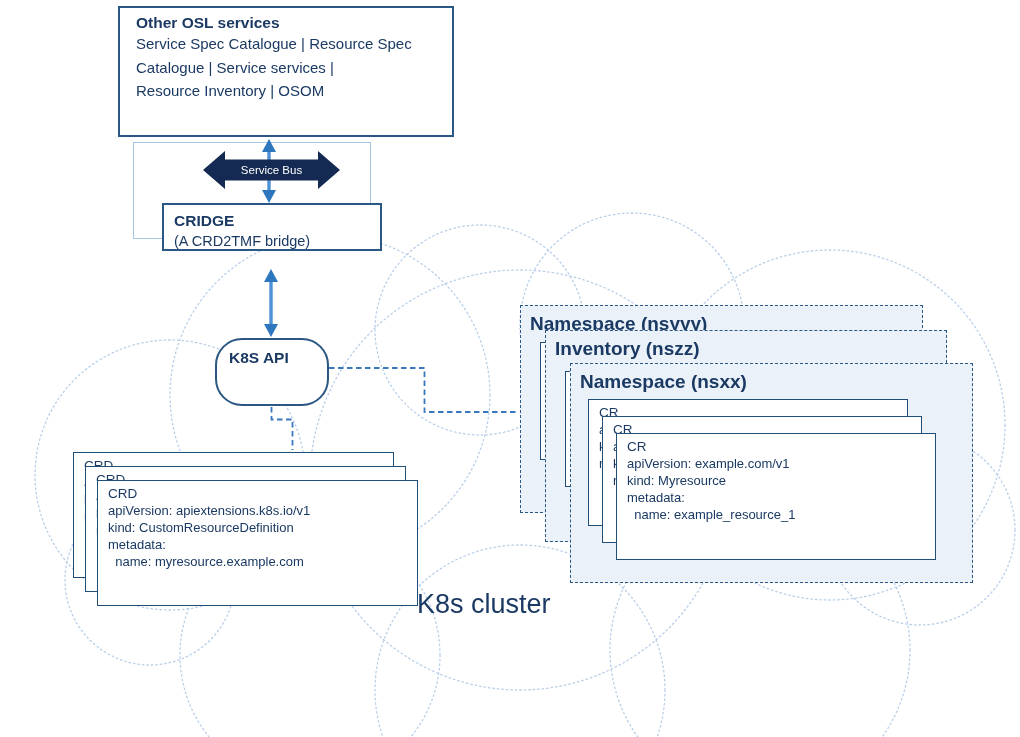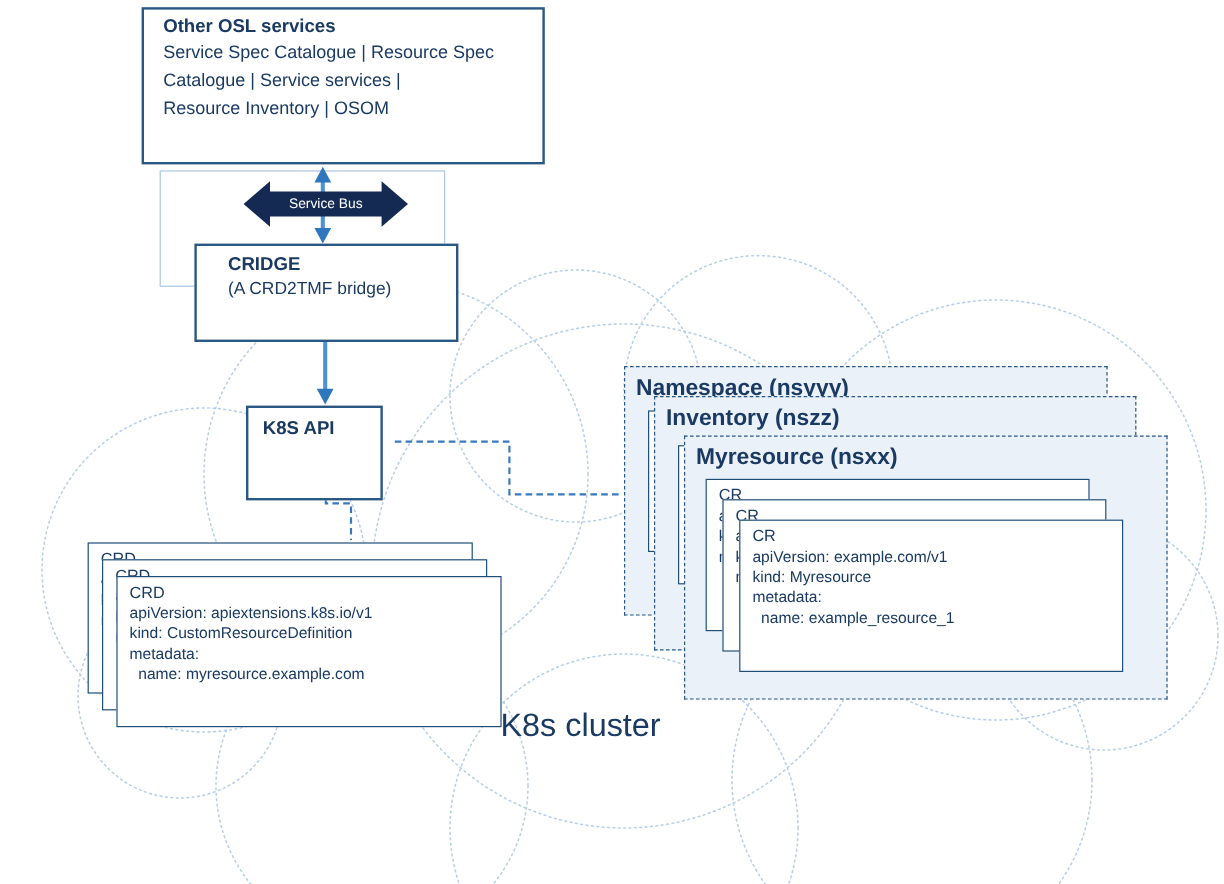--- a/index.html
+++ b/index.html
@@ -17,24 +17,24 @@
   .arrow-shaft{stroke:var(--arrow-shaft);stroke-width:3.4;}
   .arrow-head{fill:var(--arrow-head);}
   .bus-poly{fill:var(--bus-fill);}
   .bus-frame{fill:#ffffff;stroke:var(--bus-frame);stroke-width:1;}
   .solid-box{border:2px solid var(--box-border);background:#fff;}
   .osl-box{left:118px;top:6px;width:336px;height:131px;padding:6px 8px 0 16px;}
   .osl-title{font-size:15.5px;font-weight:bold;}
   .osl-line{font-size:15px;line-height:23.5px;}
   .bus-label{left:203px;top:162px;width:137px;height:16px;line-height:16px;text-align:center;
              color:#fff;font-size:11.5px;}
-  .cridge-box{left:162px;top:203px;width:220px;height:82px;padding:7px 26px;}
+  .cridge-box{left:162px;top:203px;width:220px;height:48px;padding:7px 10px;}
   .cridge-title{font-size:15.5px;font-weight:bold;}
   .cridge-sub{font-size:14.5px;margin-top:3px;}
-  .k8s-box{left:205px;top:338px;width:114px;height:79px;padding:9px 12px;}
+  .k8s-box{left:215px;top:338px;width:114px;height:68px;padding:9px 12px;border-radius:27px;}
   .k8s-title{font-size:15.5px;font-weight:bold;}
   .ns-box{border:1.5px dashed var(--box-border);background:var(--ns-fill);}
   .ns1{left:520px;top:305px;width:403px;height:208px;}
   .ns2{left:545px;top:330px;width:402px;height:212px;}
   .ns3{left:570px;top:363px;width:403px;height:220px;}
   .ns-title{font-size:19px;font-weight:bold;padding:7px 0 0 9px;}
   .sliver{background:#fff;border:1.5px solid var(--card-border);}
   .sliver1{left:540px;top:342px;width:26px;height:118px;}
   .sliver2{left:565px;top:371px;width:26px;height:116px;}
   .card{background:#fff;border:1.6px solid var(--card-border);padding:4px 10px;overflow:hidden;}
@@ -110,21 +110,21 @@
 
   <div class="abs ns-box ns1">
     <div class="ns-title">Namespace (nsyyy)</div>
   </div>
   <div class="abs sliver sliver1"></div>
   <div class="abs ns-box ns2">
     <div class="ns-title">Inventory (nszz)</div>
   </div>
   <div class="abs sliver sliver2"></div>
   <div class="abs ns-box ns3">
-    <div class="ns-title">Myresource (nsxx)</div>
+    <div class="ns-title">Namespace (nsxx)</div>
   </div>
 
   <div class="abs card cr-back">
     <div class="card-title">CR</div>
     <div class="card-line">apiVersion: example.com/v1</div>
     <div class="card-line">kind: Myresource</div>
     <div class="card-line">metadata:</div>
     <div class="card-line">  name: example_resource_1</div>
   </div>
   <div class="abs card cr-mid">

